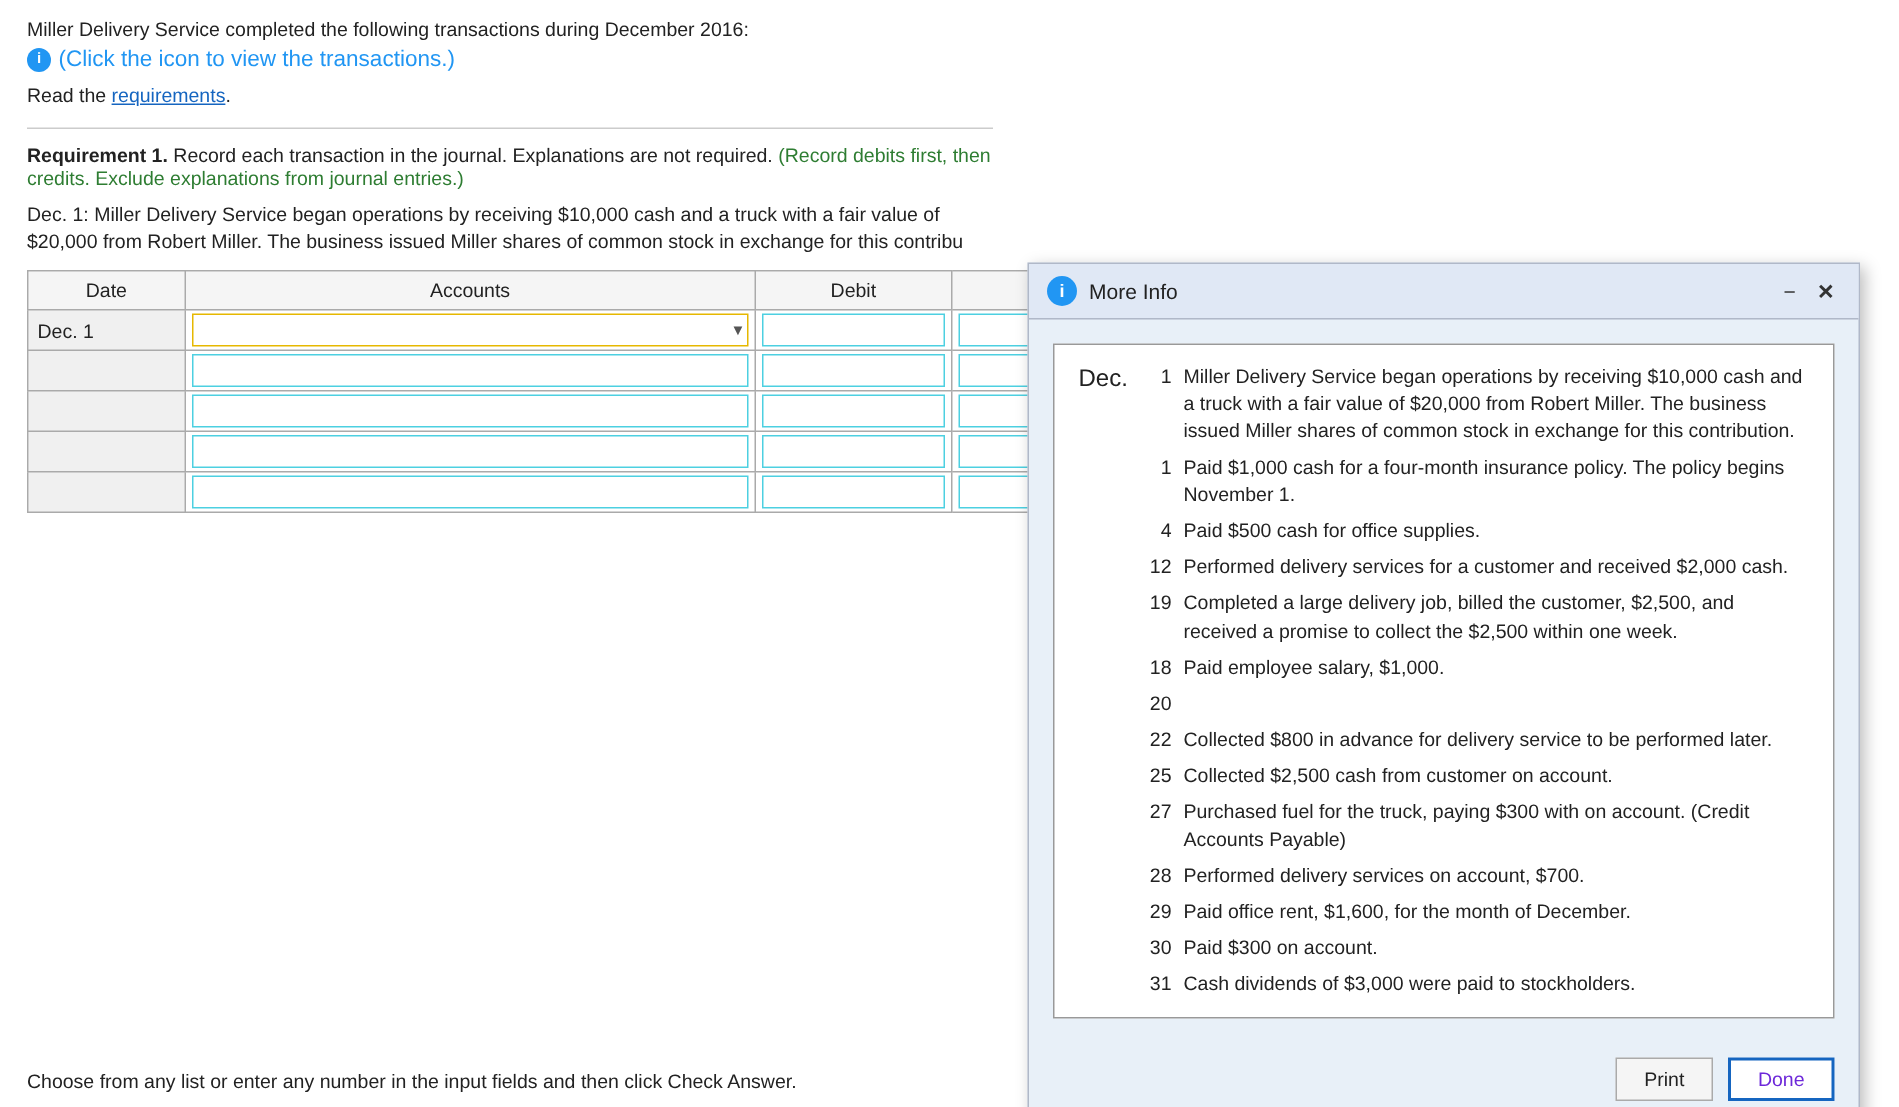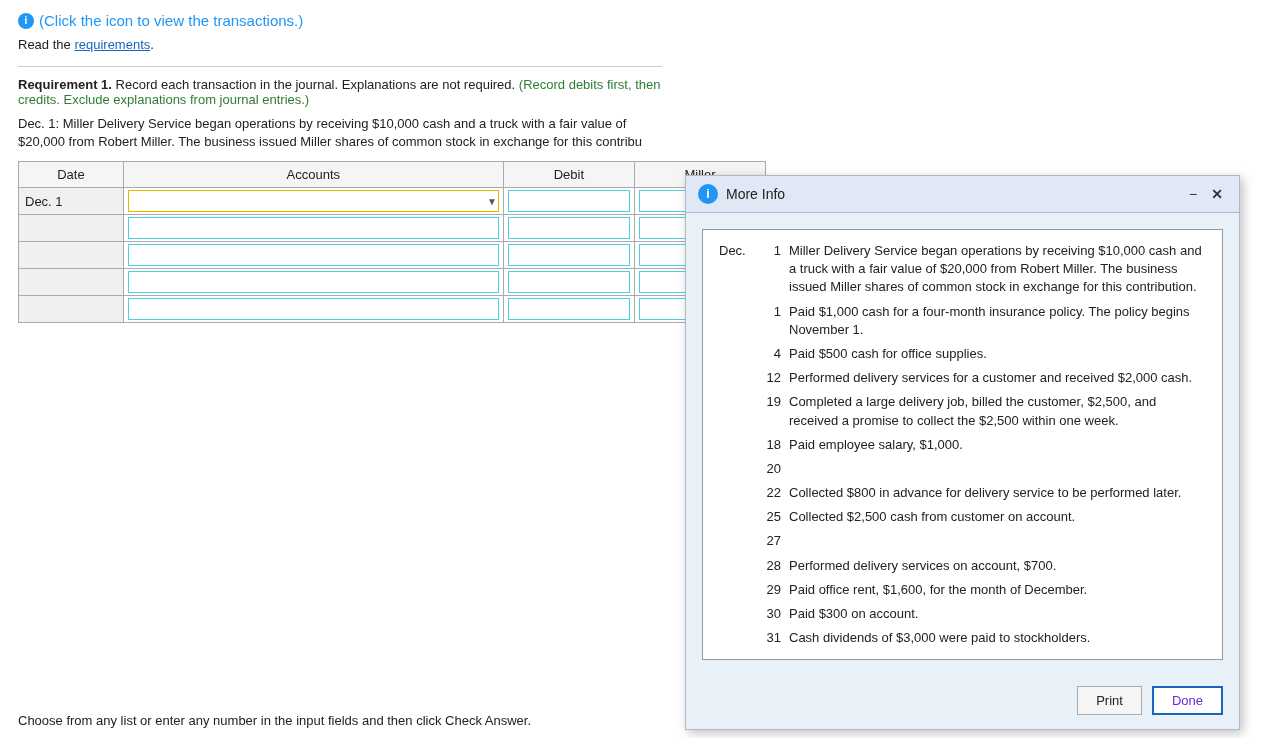--- a/index.html
+++ b/index.html
@@ -234,21 +234,21 @@
       display: grid;
       grid-template-columns: 40px 30px 1fr;
       margin-bottom: 6px;
       line-height: 1.4;
       font-size: 13px;
     }
     .transaction-row:last-child {
       margin-bottom: 0;
     }
     .tx-month {
-      font-size: 13px;
+      font-size: 16px;
       color: #222;
       padding-top: 0;
     }
     .tx-day {
       font-size: 13px;
       color: #222;
       text-align: right;
       padding-right: 8px;
     }
     .tx-desc {
@@ -276,20 +276,21 @@
       background: #fff;
       cursor: pointer;
       color: #6d28d9;
       font-weight: normal;
     }
   </style>
 </head>
 <body>
 
 <div class="main-content">
+  <p class="intro-text">Miller Delivery Service completed the following transactions during December 2016:</p>
 
   <div class="click-icon-line">
     <span class="info-icon-inline">i</span>
     <span class="click-link">(Click the icon to view the transactions.)</span>
   </div>
 
   <p class="read-line">
     <span>Read the</span>
     <a href="#">requirements</a><span>.</span>
   </p>
@@ -445,20 +446,21 @@
           <span class="tx-desc">Collected $800 in advance for delivery service to be performed later.</span>
         </div>
         <div class="transaction-row">
           <span class="tx-month"></span>
           <span class="tx-day">25</span>
           <span class="tx-desc">Collected $2,500 cash from customer on account.</span>
         </div>
         <div class="transaction-row">
           <span class="tx-month"></span>
           <span class="tx-day">27</span>
+          <span class="tx-desc">Purchased fuel for the truck, paying $300 with on account. (Credit Accounts Payable)</span>
         </div>
         <div class="transaction-row">
           <span class="tx-month"></span>
           <span class="tx-day">28</span>
           <span class="tx-desc">Performed delivery services on account, $700.</span>
         </div>
         <div class="transaction-row">
           <span class="tx-month"></span>
           <span class="tx-day">29</span>
           <span class="tx-desc">Paid office rent, $1,600, for the month of December.</span>

